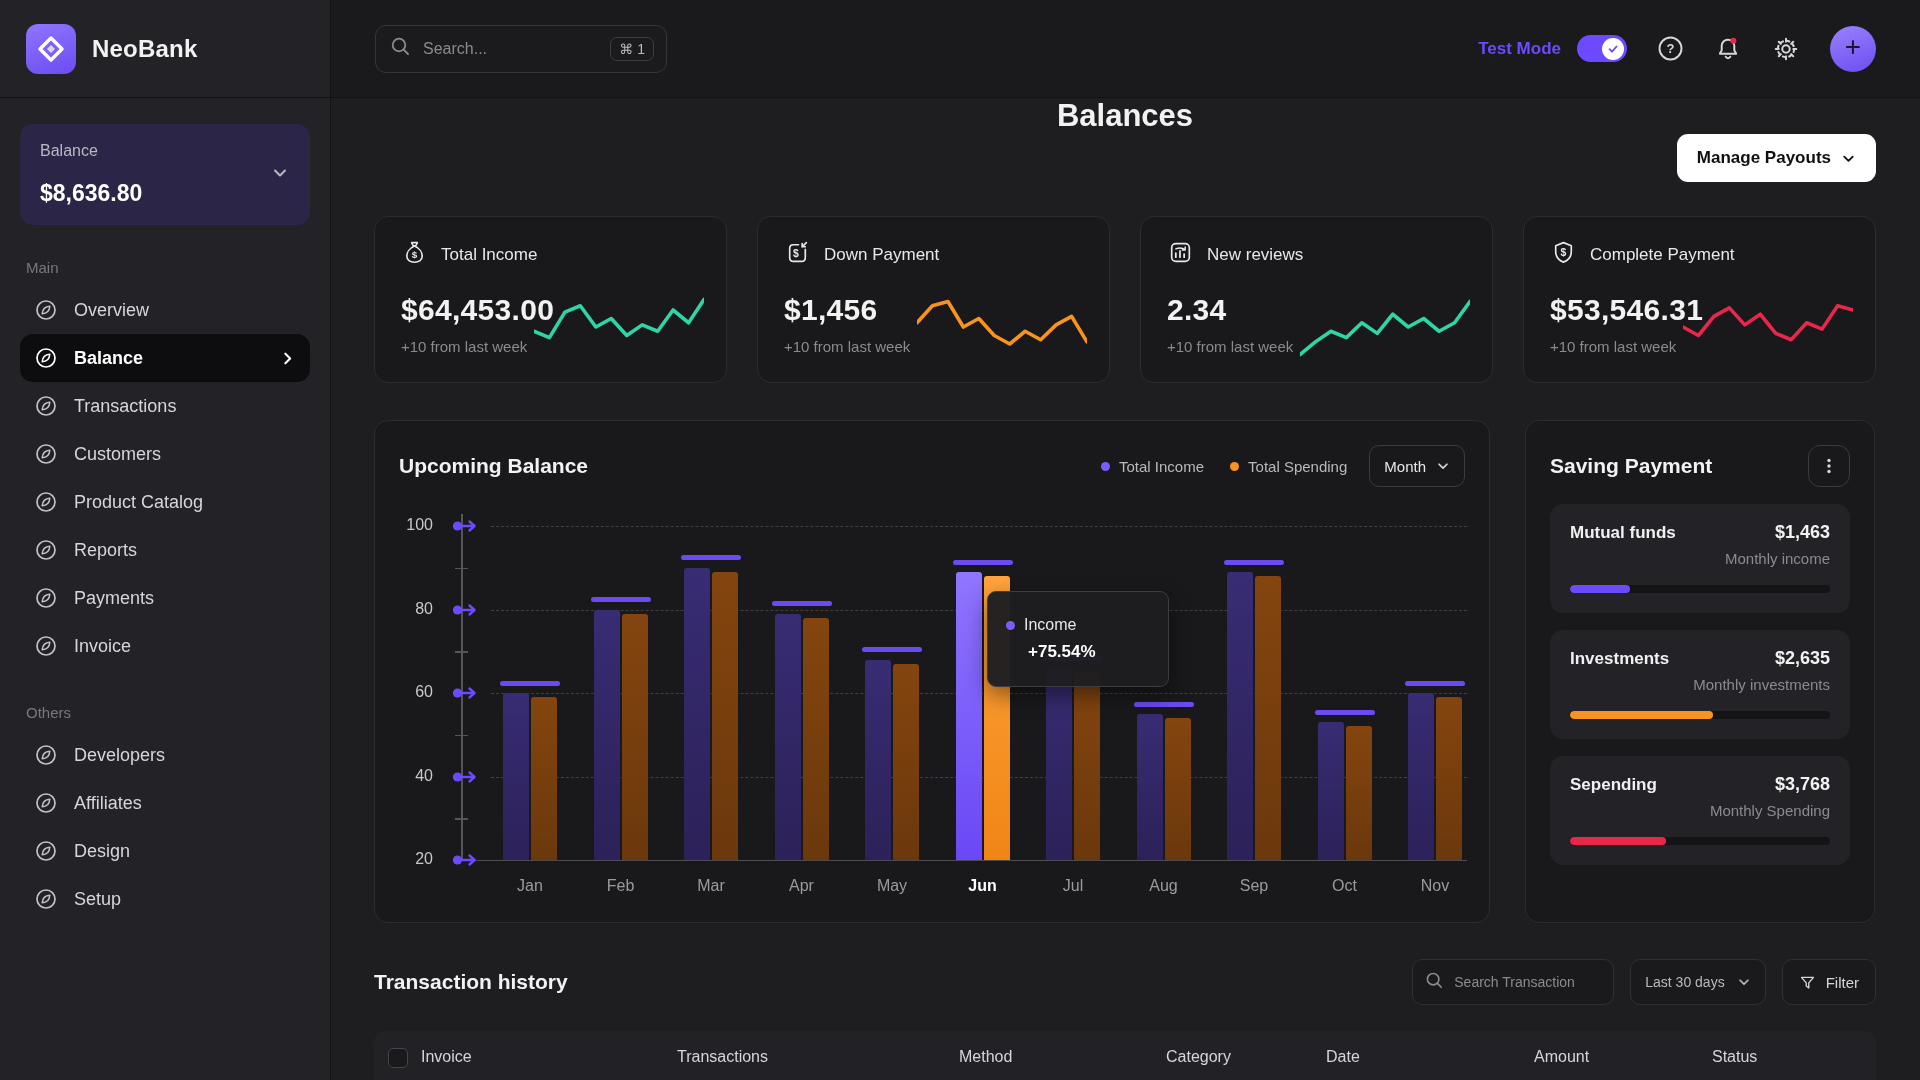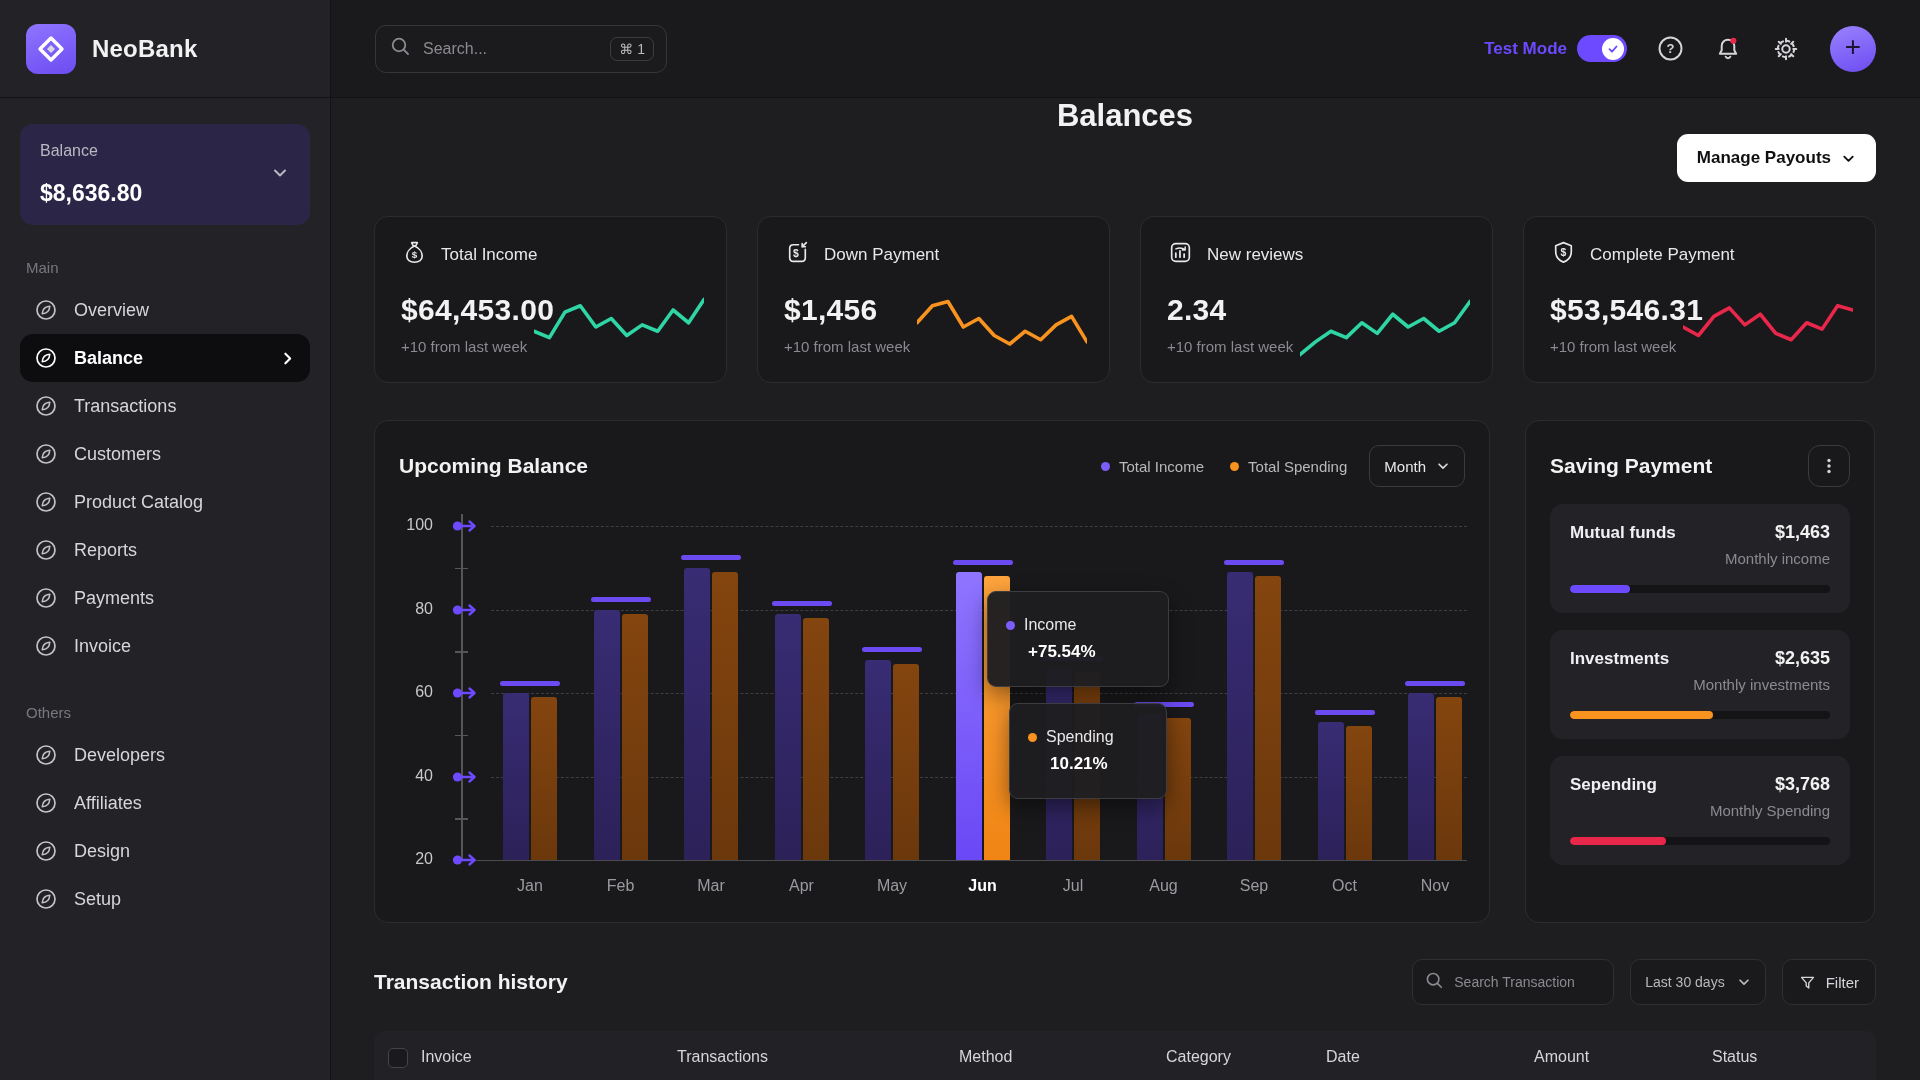--- a/index.html
+++ b/index.html
@@ -10,21 +10,21 @@
   
   .topbar { position:absolute; top:0; left:0; right:0; height:98px; display:flex; z-index:5; }
   .topbar-left { width:331px; background:#232327; border-right:1px solid #131316; border-bottom:1px solid #131316; display:flex; align-items:center; padding-left:26px; gap:16px; }
   .logo-badge { width:50px; height:50px; border-radius:12px; background:linear-gradient(160deg,#8f75ff,#6c4cf1); display:flex; align-items:center; justify-content:center; }
   .brand-name { font-size:24px; font-weight:700; letter-spacing:.2px; }
   .topbar-right { flex:1; background:#1a1a1d; border-bottom:1px solid #131316; display:flex; align-items:center; padding:0 44px; }
   .searchbar { width:292px; height:48px; border:1px solid #35353a; border-radius:11px; display:flex; align-items:center; gap:12px; padding:0 12px 0 14px; color:#8a8a90; background:#1b1b1e; }
   .searchbar .ph { font-size:16px; flex:1; }
   .kbd-badge { border:1px solid #3c3c41; border-radius:7px; padding:3px 8px; font-size:14px; color:#b9b9bd; }
   .top-actions { margin-left:auto; display:flex; align-items:center; gap:30px; }
-  .testmode { display:flex; align-items:center; gap:10px; }
+  .testmode { display:flex; align-items:center; gap:16px; }
   .testmode-label { color:#6d4aff; font-size:17px; font-weight:600; }
   .toggle { width:50px; height:27px; border-radius:27px; background:#6d4aff; position:relative; cursor:pointer; }
   .toggle .knob { position:absolute; top:2.5px; right:3px; width:22px; height:22px; border-radius:50%; background:#fff; display:flex; align-items:center; justify-content:center; }
   .icon-btn { background:none; border:none; cursor:pointer; display:flex; align-items:center; justify-content:center; position:relative; }
   .plus-btn { width:46px; height:46px; border-radius:50%; background:linear-gradient(160deg,#9a82ff,#6c4cf1); border:none; color:#1b1430; font-size:28px; line-height:1; cursor:pointer; display:flex; align-items:center; justify-content:center; padding-bottom:3px; }
 
   
   .sidebar { position:absolute; top:98px; left:0; bottom:0; width:331px; background:#232327; border-right:1px solid #131316; padding:26px 20px; }
   .balance-pill { background:#2b2547; border-radius:13px; padding:18px 20px; display:flex; align-items:center; justify-content:space-between; cursor:pointer; }
   .balance-pill .lab { color:#b9b9c2; font-size:16px; }
@@ -445,27 +445,20 @@
             <div class="xlabel" style="left: 1020px; top: 456px;">Nov</div>
           </div>
 
         <div class="tooltip" style="left:612px; top:170px; width:182px;">
           <div class="row1">
             <span class="dot" style="background:#7c5dfa"></span>
             <span>Income</span>
           </div>
           <div class="row2">+75.54%</div>
         </div>
-        <div class="tooltip" style="left:634px; top:282px; width:158px;">
-          <div class="row1">
-            <span class="dot" style="background:#f7931e"></span>
-            <span>Spending</span>
-          </div>
-          <div class="row2">10.21%</div>
-        </div>
       </div>
 
       <div class="saving-panel">
         <div class="saving-head">
           <div class="saving-title">Saving Payment</div>
           <button class="kebab-btn">
             <svg width="18" height="18" viewBox="0 0 18 18" fill="#d6d6da">
                 <circle cx="9" cy="3.5" r="1.7"></circle>
                 <circle cx="9" cy="9" r="1.7"></circle>
                 <circle cx="9" cy="14.5" r="1.7"></circle>

